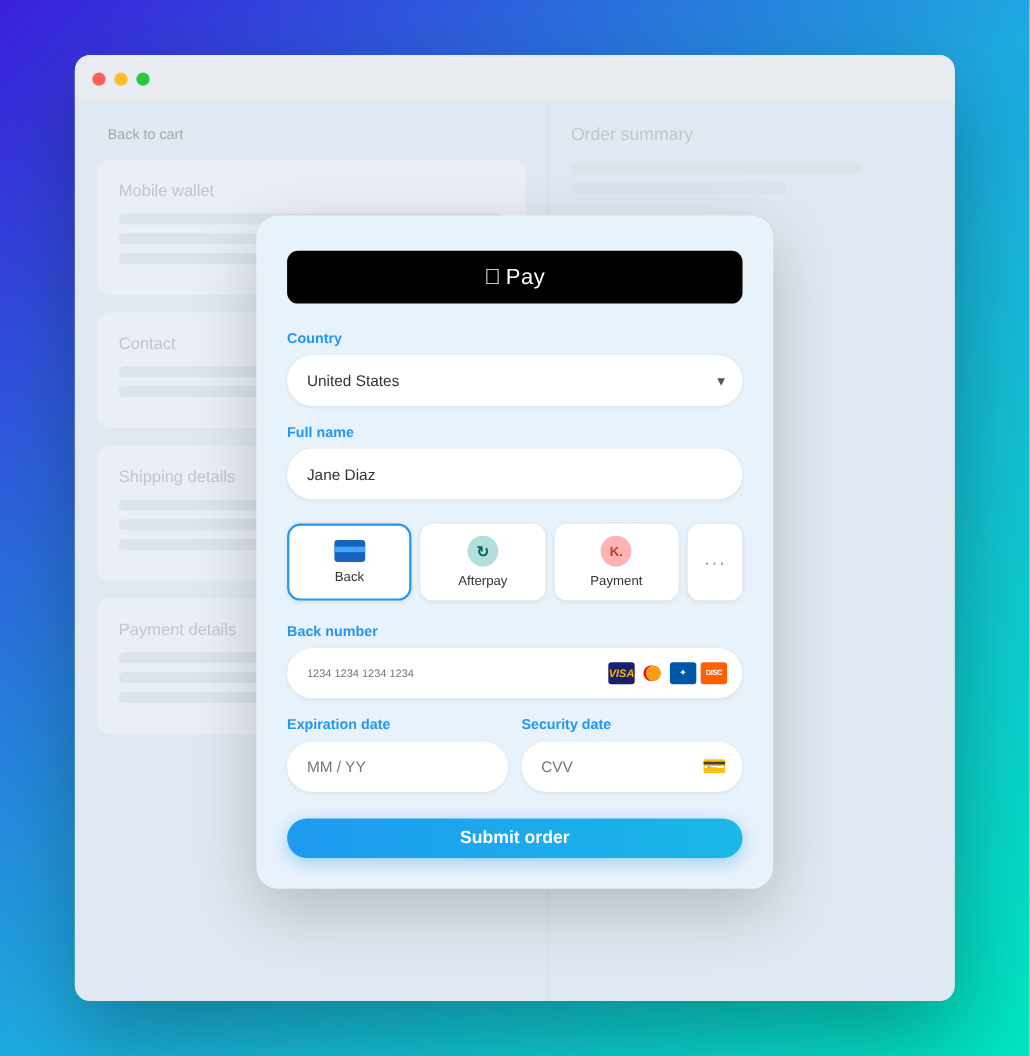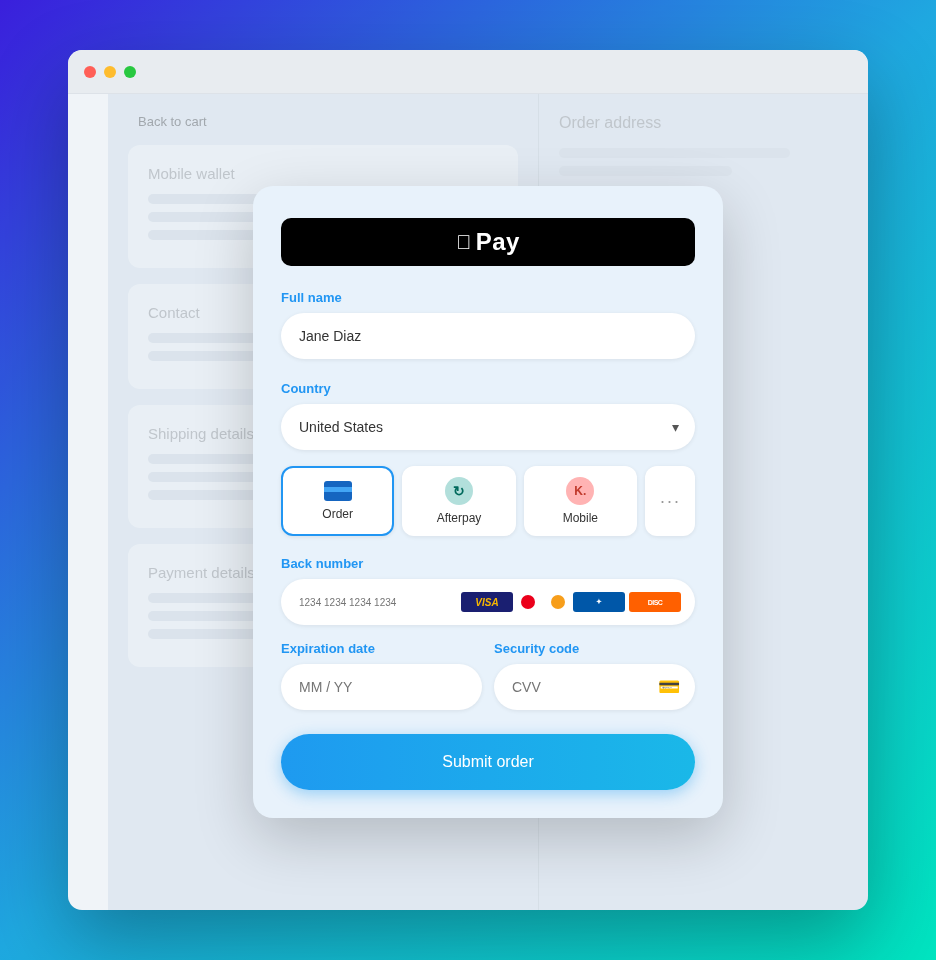--- a/index.html
+++ b/index.html
@@ -42,21 +42,20 @@
       border-radius: 50%;
     }
     .dot-red { background: #ff5f57; }
     .dot-yellow { background: #febc2e; }
     .dot-green { background: #28c840; }
 
     .browser-content {
       display: flex;
       height: calc(100% - 44px);
       position: relative;
-      margin-left: 40px;
     }
 
     
     .left-panel {
       width: 430px;
       padding: 0;
       flex-shrink: 0;
     }
 
     .back-to-cart {
@@ -143,22 +142,22 @@
       border: none;
       width: 100%;
     }
 
     .apple-logo {
       font-size: 20px;
       margin-right: 4px;
     }
 
     .pay-text {
-      font-size: 24px;
-      font-weight: 700;
+      font-size: 20px;
+      font-weight: 400;
     }
 
     
     .field-label {
       font-size: 13px;
       font-weight: 600;
       color: #2196f3;
       margin-bottom: 8px;
     }
 
@@ -321,21 +320,21 @@
       right: 14px;
       top: 50%;
       transform: translateY(-50%);
       display: flex;
       gap: 4px;
       align-items: center;
     }
 
     .card-logo {
       height: 20px;
-      width: 52px;
+      width: 24px;
       border-radius: 3px;
       display: flex;
       align-items: center;
       justify-content: center;
       font-size: 8px;
       font-weight: bold;
       overflow: hidden;
       text-align: center;
     }
 
@@ -417,27 +416,27 @@
       right: 14px;
       top: 50%;
       transform: translateY(-50%);
       font-size: 18px;
       color: #999;
     }
 
     
     .submit-btn {
       width: 100%;
-      height: 56px;
+      height: 36px;
       background: linear-gradient(90deg, #1e9af0, #1ab8e8);
       color: white;
       border: none;
       border-radius: 30px;
       font-size: 16px;
-      font-weight: 400;
+      font-weight: 700;
       cursor: pointer;
       box-shadow: 0 4px 15px rgba(30,154,240,0.4);
     }
 
     .dots-icon {
       font-size: 18px;
       color: #999;
       letter-spacing: 1px;
     }
   </style>
@@ -479,72 +478,72 @@
 
       <div class="sidebar-section">
         <div class="sidebar-section-title">Payment details</div>
         <div class="skeleton-line full"></div>
         <div class="skeleton-line medium"></div>
         <div class="skeleton-line short"></div>
       </div>
     </div>
 
     <div class="right-panel">
-      <div class="order-summary-title">Order address</div>
+      <div class="order-summary-title">Order summary</div>
       <div class="skeleton-line medium order-skeleton"></div>
       <div class="skeleton-line short order-skeleton"></div>
     </div>
 
     <div class="modal-overlay">
       <div class="payment-modal">
 
         
         <button class="apple-pay-btn">
           <span class="apple-logo"></span>
           <span class="pay-text">Pay</span>
         </button>
-
-        
-        <div class="field-group">
-          <div class="field-label">Full name</div>
-          <input class="field-input" type="text" value="Jane Diaz" style="">
-        </div>
 
         
         <div class="field-group">
           <div class="field-label">Country</div>
           <div class="country-select-wrapper">
             <select class="country-select">
               <option>United States</option>
               <option>Canada</option>
               <option>United Kingdom</option>
               <option>Australia</option>
             </select>
             <span class="chevron-icon">▾</span>
           </div>
         </div>
 
         
+        <div class="field-group">
+          <div class="field-label">Full name</div>
+          <input class="field-input" type="text" value="Jane Diaz" style="">
+        </div>
+
+        
 
         
         <div class="payment-tabs">
 
           <div class="payment-tab active">
             <div class="card-icon"></div>
-            <span class="payment-tab-label">Order</span>
+            <span class="payment-tab-label">Back</span>
           </div>
 
           <div class="payment-tab">
             <div class="afterpay-icon">↻</div>
             <span class="payment-tab-label">Afterpay</span>
           </div>
 
           <div class="payment-tab">
             <div class="klarna-icon">K.</div>
-            <span class="payment-tab-label">Mobile</span>
+            <span class="payment-tab-label">Payment</span>
           </div>
 
           <div class="payment-tab more-tab">
             <span class="dots-icon">···</span>
           </div>
         </div>
 
         
         <div class="field-group">
           <div class="field-label">Back number</div>
@@ -562,21 +561,21 @@
           </div>
         </div>
 
         
         <div class="card-details-row">
           <div class="card-detail-group">
             <div class="field-label">Expiration date</div>
             <input class="field-input" style="margin-bottom: 0px;" type="text" placeholder="MM / YY">
           </div>
           <div class="card-detail-group">
-            <div class="field-label">Security code</div>
+            <div class="field-label">Security date</div>
             <div class="cvv-wrapper">
               <input class="cvv-input" type="text" placeholder="CVV" style="">
               <span class="cvv-icon">💳</span>
             </div>
           </div>
         </div>
 
         
         <button class="submit-btn">Submit order</button>
 

